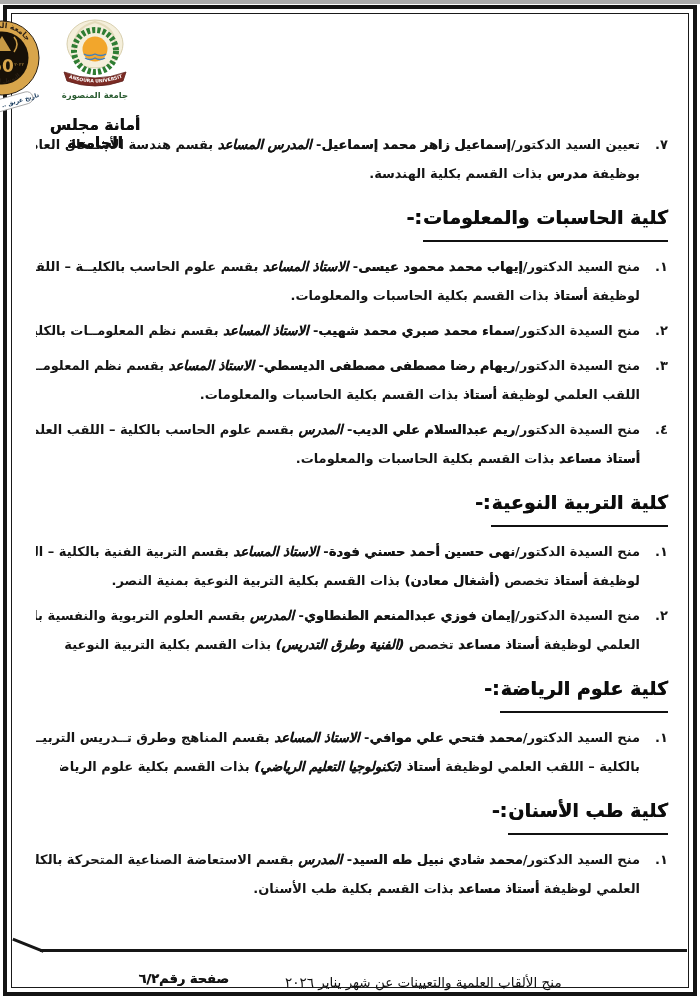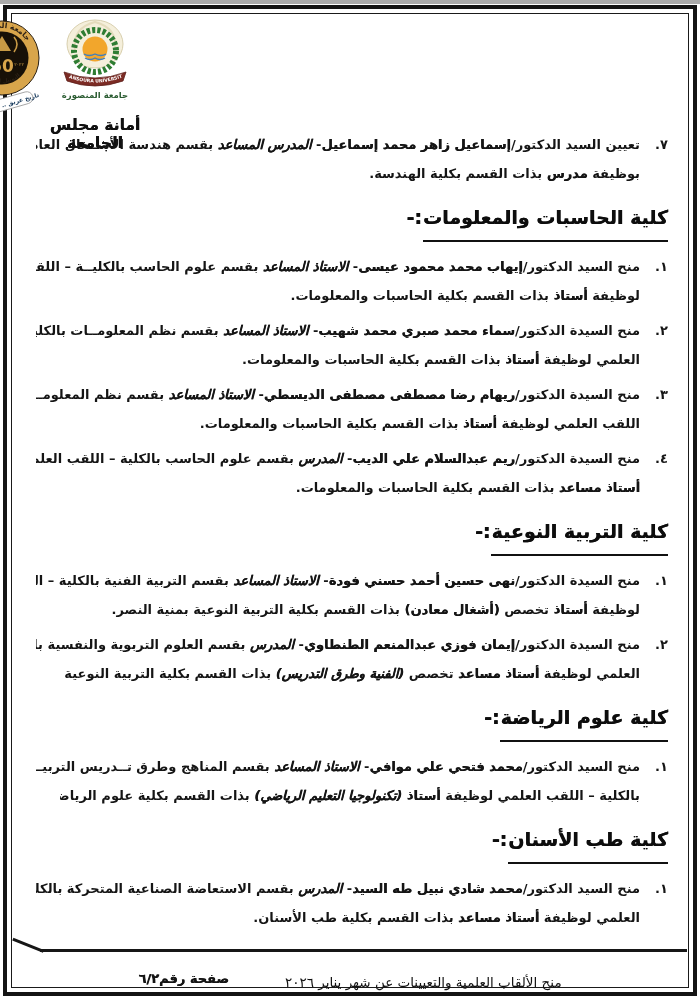--- a/index.html
+++ b/index.html
@@ -111,21 +111,20 @@
           <span class="item-num">١.</span>
           <div class="item-body">
             <div class="line line-fill"><span>منح السيد الدكتور/</span><span class="seg-b">إيهاب محمد محمود عيسى</span><span>- </span><span class="seg-b seg-i">الاستاذ المساعد</span><span> بقسم علوم الحاسب بالكليــة – اللقــب العلمــي</span></div>
             <div class="line line-last"><span>لوظيفة </span><span class="seg-b">أستاذ</span><span> بذات القسم بكلية الحاسبات والمعلومات.</span></div>
           </div>
         </div>
         <div class="item">
           <span class="item-num">٢.</span>
           <div class="item-body">
             <div class="line line-fill"><span>منح السيدة الدكتور/</span><span class="seg-b">سماء محمد صبري محمد شهيب</span><span>- </span><span class="seg-b seg-i">الاستاذ المساعد</span><span> بقسم نظم المعلومــات بالكليــة – اللقــب</span></div>
-            <div class="line line-last"><span>العلمي لوظيفة </span><span class="seg-b">أستاذ</span><span> بذات القسم بكلية الحاسبات والمعلومات.</span></div>
           </div>
         </div>
         <div class="item">
           <span class="item-num">٣.</span>
           <div class="item-body">
             <div class="line line-fill"><span>منح السيدة الدكتور/</span><span class="seg-b">ريهام رضا مصطفى مصطفى الديسطي</span><span>- </span><span class="seg-b seg-i">الاستاذ المساعد</span><span> بقسم نظم المعلومــات بالكليــة –</span></div>
             <div class="line line-last"><span>اللقب العلمي لوظيفة </span><span class="seg-b">أستاذ</span><span> بذات القسم بكلية الحاسبات والمعلومات.</span></div>
           </div>
         </div>
         <div class="item">

